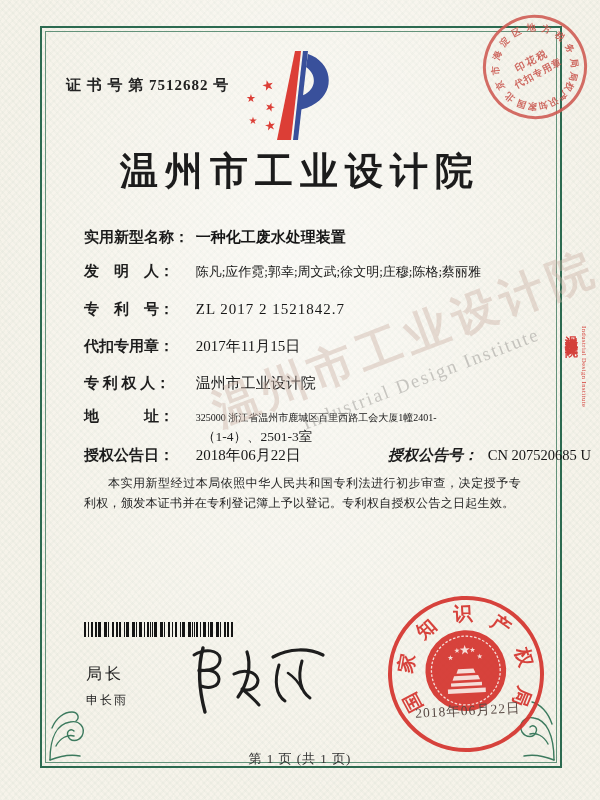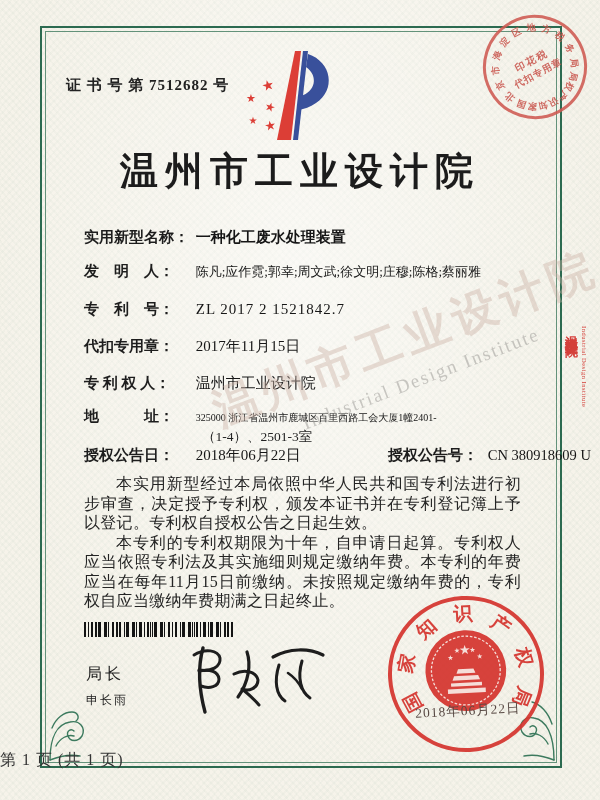--- a/index.html
+++ b/index.html
@@ -16,21 +16,21 @@
   .frame-inner{position:absolute;inset:3px;border:1px solid #63927a;}
   .cert-no{position:absolute;left:66px;top:76px;font-size:15px;font-weight:600;letter-spacing:1px;z-index:2;}
   .logo{position:absolute;left:233px;top:48px;z-index:2;}
   .title{position:absolute;left:0;right:0;top:146px;text-align:center;font-size:38px;font-weight:700;letter-spacing:7px;color:#1c1c1c;z-index:2;}
   .fields{position:absolute;left:84px;top:224px;width:452px;z-index:2;font-size:15px;}
   .frow{position:absolute;left:0;white-space:nowrap;}
   .lab{display:inline-block;width:108px;font-weight:700;color:#1d1d1d;}
   .val{color:#161616;}
   .addr2{position:absolute;left:118px;white-space:nowrap;font-size:13.5px;}
   .grant-right{position:absolute;left:304px;top:0;}
-  .body-text{position:absolute;left:84px;top:474px;width:437px;z-index:2;font-size:16px;line-height:19.5px;text-align:justify;color:#242424;letter-spacing:.3px;}
+  .body-text{position:absolute;left:84px;top:474px;width:437px;z-index:2;font-size:12px;line-height:19.5px;text-align:justify;color:#242424;letter-spacing:.3px;}
   .body-text p{margin:0;text-indent:2em;}
   .barcode{position:absolute;left:84px;top:622px;width:151px;height:15px;z-index:2;
     background-image:
       repeating-linear-gradient(90deg,#141414 0 1px,transparent 1px 4px),
       repeating-linear-gradient(90deg,#141414 0 2px,transparent 2px 7px),
       repeating-linear-gradient(90deg,#141414 0 1px,transparent 1px 11px);}
   .director-title{position:absolute;left:86px;top:664px;font-size:16px;letter-spacing:3px;z-index:2;}
   .director-name{position:absolute;left:86px;top:692px;font-size:12px;letter-spacing:2px;z-index:2;}
   .signature{position:absolute;left:175px;top:640px;z-index:2;}
   
@@ -46,21 +46,21 @@
   .stamp-arc{font-size:9px;font-weight:700;}
   .stamp-c1{position:absolute;left:0;right:0;top:38px;text-align:center;font-size:10px;font-weight:700;letter-spacing:2px;}
   .stamp-c2{position:absolute;left:0;right:0;top:53px;text-align:center;font-size:9.5px;font-weight:700;letter-spacing:1px;}
   
   .watermark{position:absolute;left:170px;top:308px;width:480px;transform:rotate(-21deg);z-index:3;text-align:center;pointer-events:none;}
   .wm-cn{font-size:45px;font-weight:700;letter-spacing:6px;color:rgba(203,176,165,.42);}
   .wm-en{font-size:19px;letter-spacing:2px;color:rgba(152,150,146,.5);margin-top:2px;}
   .side-wm{position:absolute;left:562px;top:326px;z-index:6;display:flex;}
   .side-cn{writing-mode:vertical-rl;font-size:13px;font-weight:700;letter-spacing:1px;color:#d4403a;text-shadow:0 0 2px rgba(255,255,255,.85);}
   .side-en{writing-mode:vertical-rl;font-size:6.5px;letter-spacing:.5px;color:#d4403a;margin-left:1px;}
-  .footer{position:absolute;left:0;right:0;top:750px;font-size:16px;letter-spacing:1px;color:#333;z-index:2;}
+  .footer{position:absolute;left:0;right:0;top:750px;text-align:center;font-size:13px;letter-spacing:1px;color:#333;z-index:2;}
   .flourish{position:absolute;z-index:2;}
   .flourish.right{transform:scaleX(-1);}
 </style>
 </head>
 <body>
 
 <div class="page">
 
   <div class="frame">
     <div class="frame-inner"></div>
@@ -123,29 +123,28 @@
     </div>
     <div class="frow" style="top:183px;">
       <span class="lab">地　　　址：</span>
       <span class="val" style="font-size:10px;">325000 浙江省温州市鹿城区百里西路工会大厦1幢2401-</span>
     </div>
     <div class="addr2" style="top:204px;">（1-4）、2501-3室</div>
     <div class="frow" style="top:222px;width:452px;">
       <span class="lab">授权公告日：</span>
       <span class="val">2018年06月22日</span>
       <span class="grant-right">
-        <span class="lab" style="width:auto;margin-right:6px;">授权公告号：</span>
-        <span class="val" style="font-size:14.5px;">CN 380918609 U</span>
+        <span class="lab" style="width:auto;margin-right:6px;font-style:italic;">授权公告号：</span>
+        <span class="val" style="font-size:14.5px;">CN 207520685 U</span>
       </span>
     </div>
   </div>
 
   <div class="body-text">
     <p>本实用新型经过本局依照中华人民共和国专利法进行初步审查，决定授予专利权，颁发本证书并在专利登记簿上予以登记。专利权自授权公告之日起生效。</p>
-    <p>本专利的专利权期限为十年，自申请日起算。专利权人应当依照专利法及其实施细则规定缴纳年费。本专利的年费应当在每年11月15日前缴纳。未按照规定缴纳年费的，专利权自应当缴纳年费期满之日起终止。</p>
   </div>
 
   <div class="barcode"></div>
 
   <div class="director-title">局长</div>
   <div class="director-name">申长雨</div>
 
   <svg class="signature" width="160" height="78" viewBox="0 0 160 78">
     <g fill="none" stroke="#1d1d1d" stroke-linecap="round" stroke-linejoin="round">
       <path stroke-width="3.4" d="M28,8 C23,26 23,46 30,72"></path>

